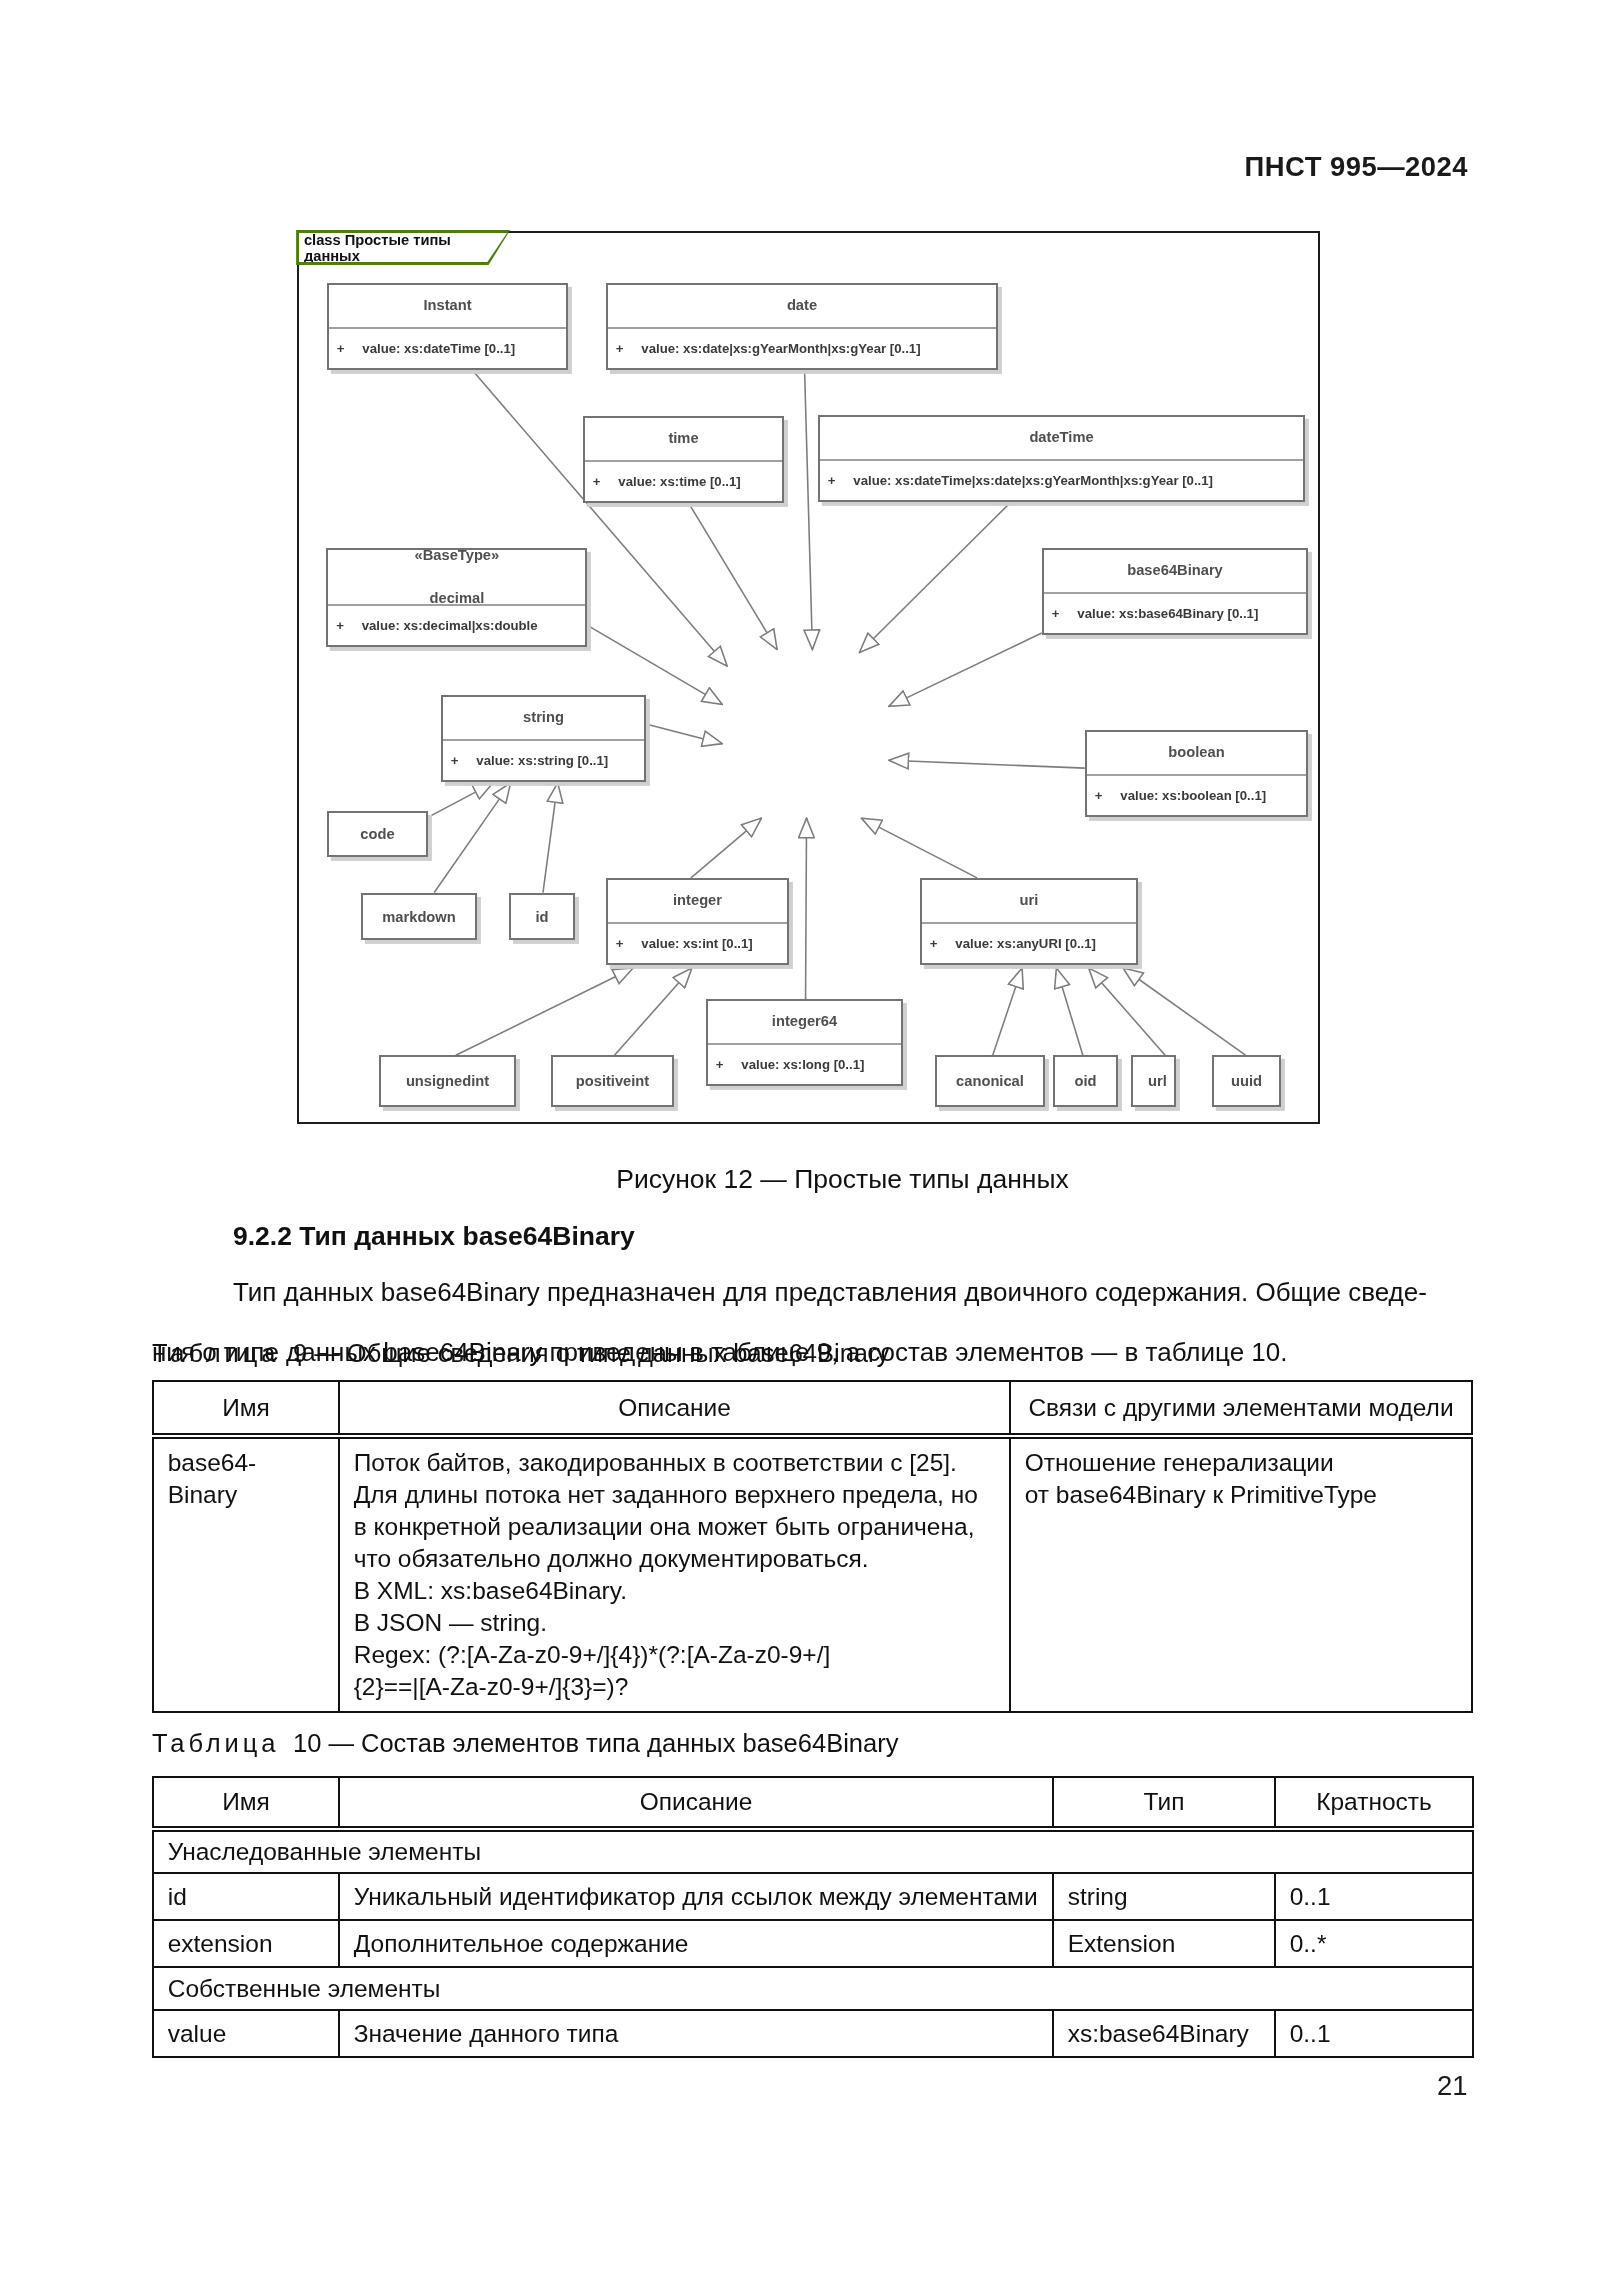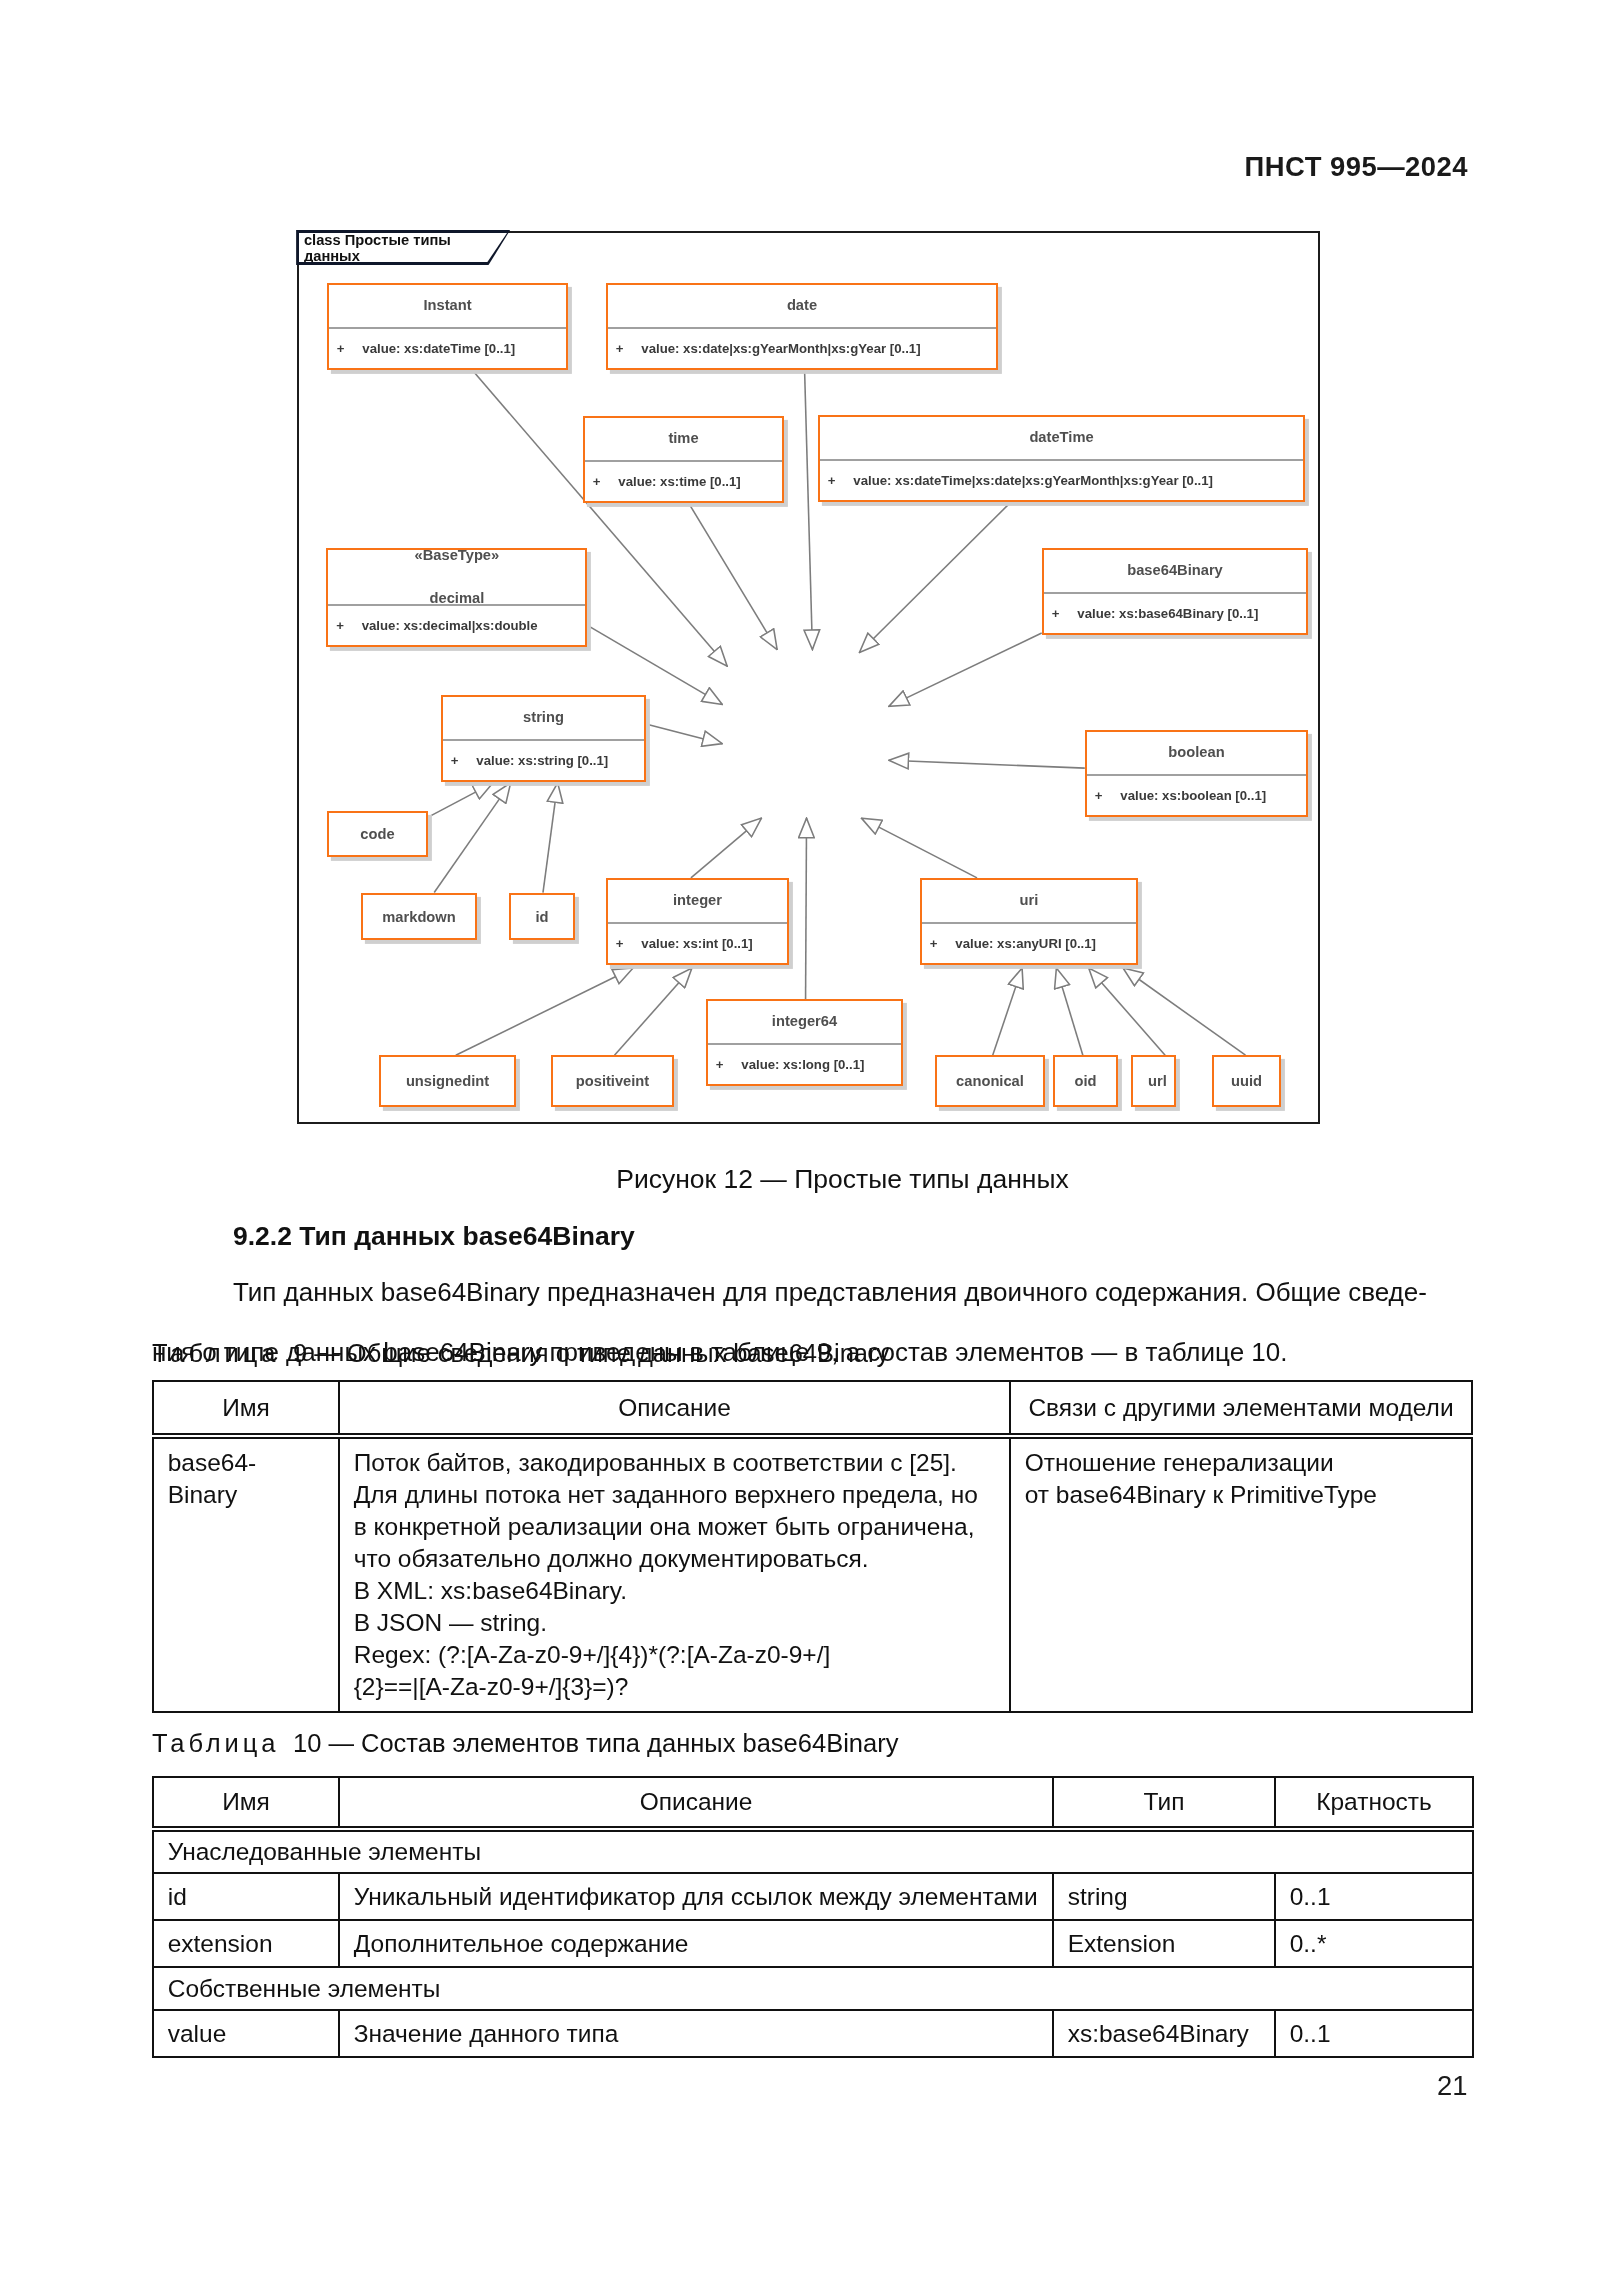--- a/index.html
+++ b/index.html
@@ -7,30 +7,30 @@
     position:relative;width:1621px;height:2293px;background:#ffffff;
     font-family:"Liberation Sans", sans-serif;color:#1a1a1a;overflow:hidden;
     margin:0 auto;
   }
   
   .doc-header{position:absolute;top:151px;right:153px;font-size:27.4px;font-weight:bold;letter-spacing:0.5px;}
   .page-number{position:absolute;top:2070px;left:1437px;font-size:27.4px;}
 
   
   .diagram-frame{position:absolute;left:297px;top:231px;width:1019px;height:889px;border:2.9px solid #1c1c1c;background:#fff;}
-  .frame-tab{position:absolute;top:-2.9px;left:-2.9px;width:214px;height:35px;background:#0f172a;
+  .frame-tab{position:absolute;top:-2.9px;left:-2.9px;width:214px;height:35px;background:#4d7c0f;
     clip-path:polygon(0 0,100% 0,calc(100% - 21.6px) 100%,0 100%);}
   .frame-tab-inner{position:absolute;left:2.9px;top:2.9px;width:208px;height:29px;background:#fff;
     clip-path:polygon(0 0,100% 0,calc(100% - 19.6px) 100%,0 100%);
     display:flex;align-items:center;padding-left:4.9px;box-sizing:border-box;
     font-size:14.7px;font-weight:bold;color:#111;}
   svg.edges{position:absolute;left:0;top:0;width:1019px;height:889px;z-index:1;}
   svg.edges line{stroke:#7d7d7d;stroke-width:1.6;}
 
-  .uml-class{position:absolute;z-index:2;background:#fff;border:2px solid #f97316;
+  .uml-class{position:absolute;z-index:2;background:#fff;border:2px solid #737373;
     box-shadow:3.9px 3.9px 0 #cfcfcf;color:#474747;box-sizing:border-box;}
   .uml-title{height:42px;display:flex;flex-direction:column;align-items:center;justify-content:center;
     font-weight:bold;font-size:14.7px;color:#4f4f4f;text-align:center;line-height:1.35;}
   .uml-sep{border-top:2px solid #a0a0a0;}
   .uml-attr{height:39px;display:flex;align-items:center;font-weight:bold;font-size:13.2px;color:#3a3a3a;
     padding:0 7.8px;}
   .uml-attr .vis{display:inline-block;width:25.5px;text-align:left;}
   .uml-class.simple{display:flex;align-items:center;justify-content:center;
     font-weight:bold;font-size:14.7px;color:#4f4f4f;}
   .uml-class.pt{z-index:3;}

